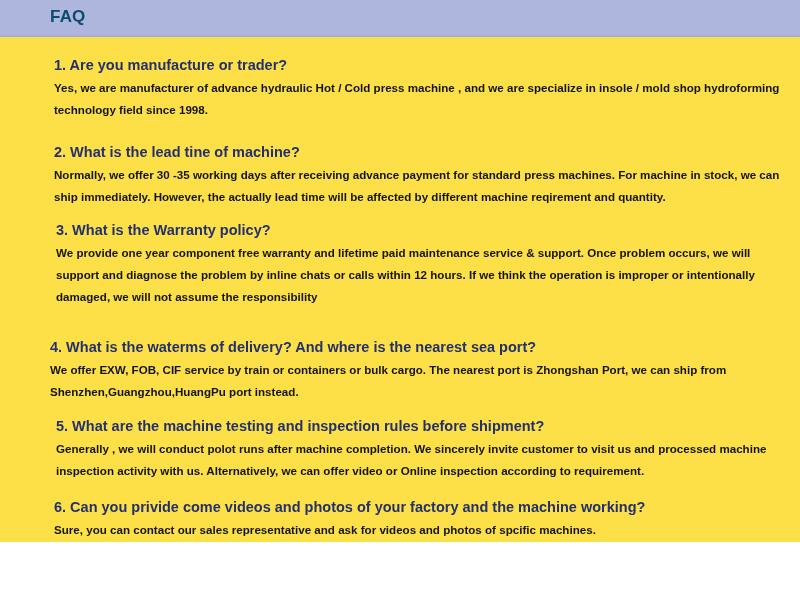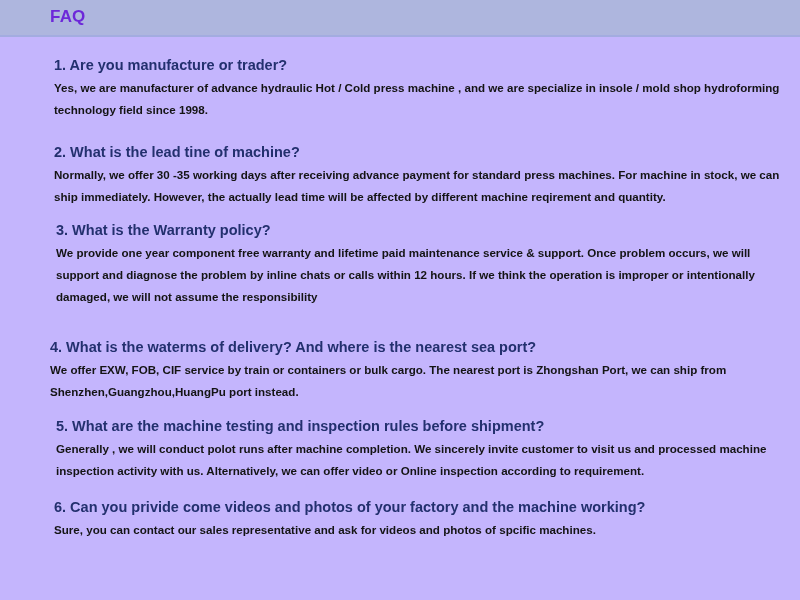--- a/index.html
+++ b/index.html
@@ -33,34 +33,34 @@
     width: 100%;
     height: 2px;
     background: #a3ace0;
   }
   #page-title {
     position: absolute;
     left: 50px;
     top: 6px;
     font-size: 17px;
     font-weight: bold;
-    color: #6d28d9;
+    color: #0c4a6e;
     letter-spacing: 0.2px;
     line-height: 22px;
     white-space: nowrap;
   }
 
   
   #faq-body {
     position: absolute;
     left: 0;
     top: 37px;
     width: 800px;
-    height: 563px;
-    background: #c4b5fd;
+    height: 505px;
+    background: #fde047;
   }
 
   .faq-item {
     position: absolute;
     left: 0;
     width: 800px;
   }
 
   .faq-question {
     font-size: 14.5px;

